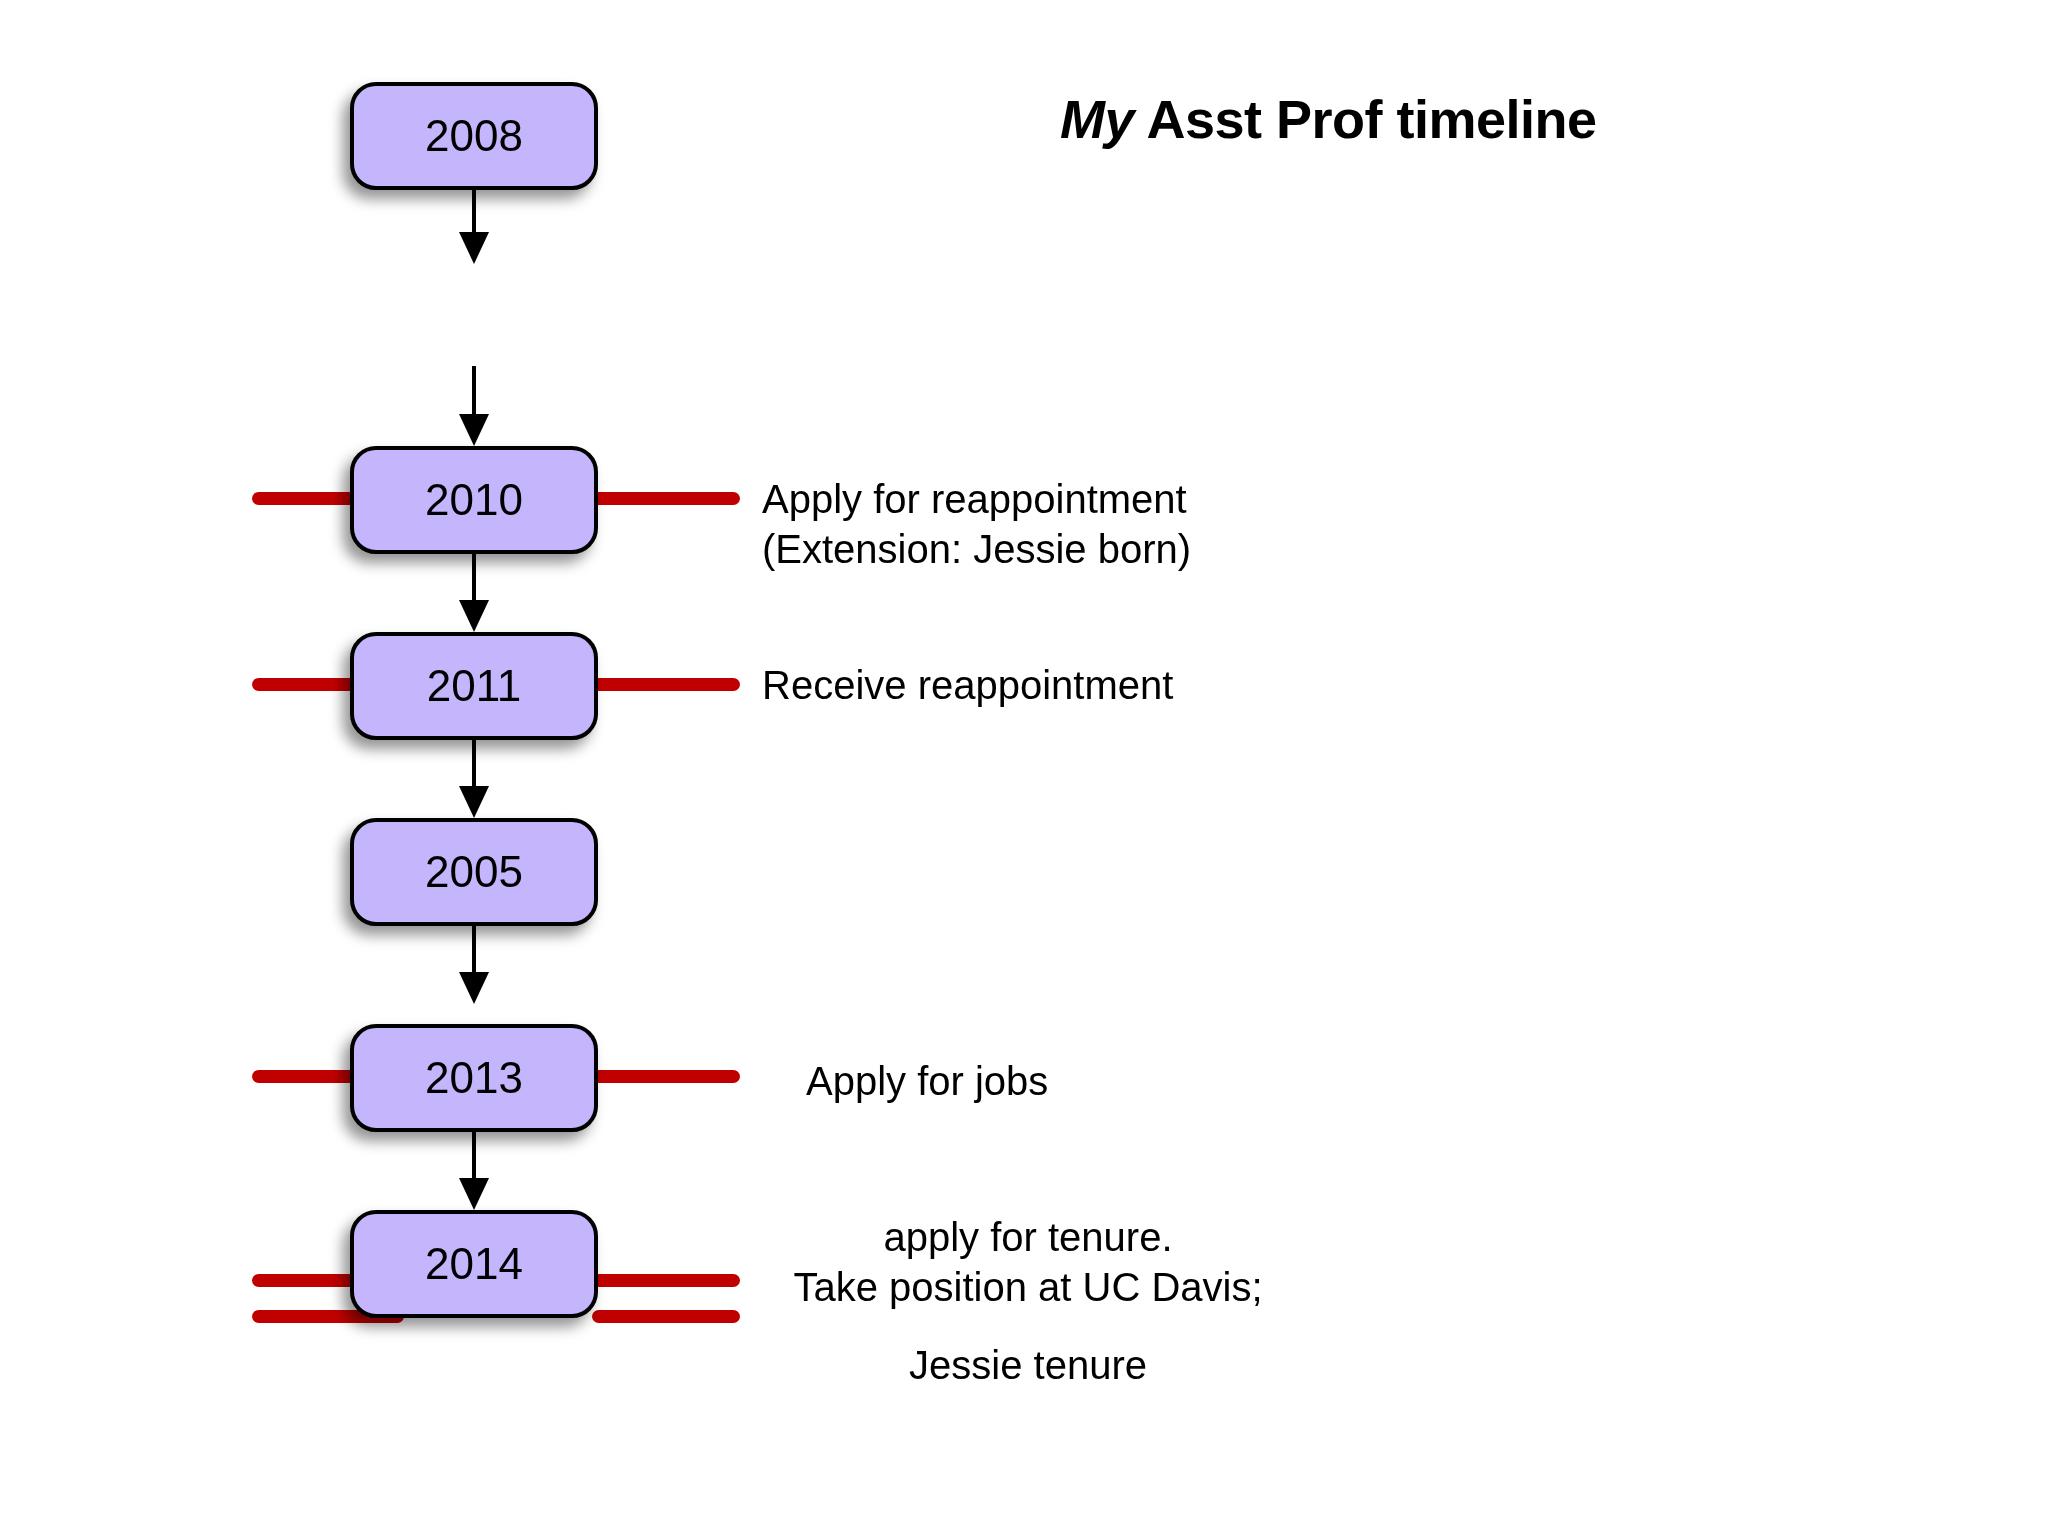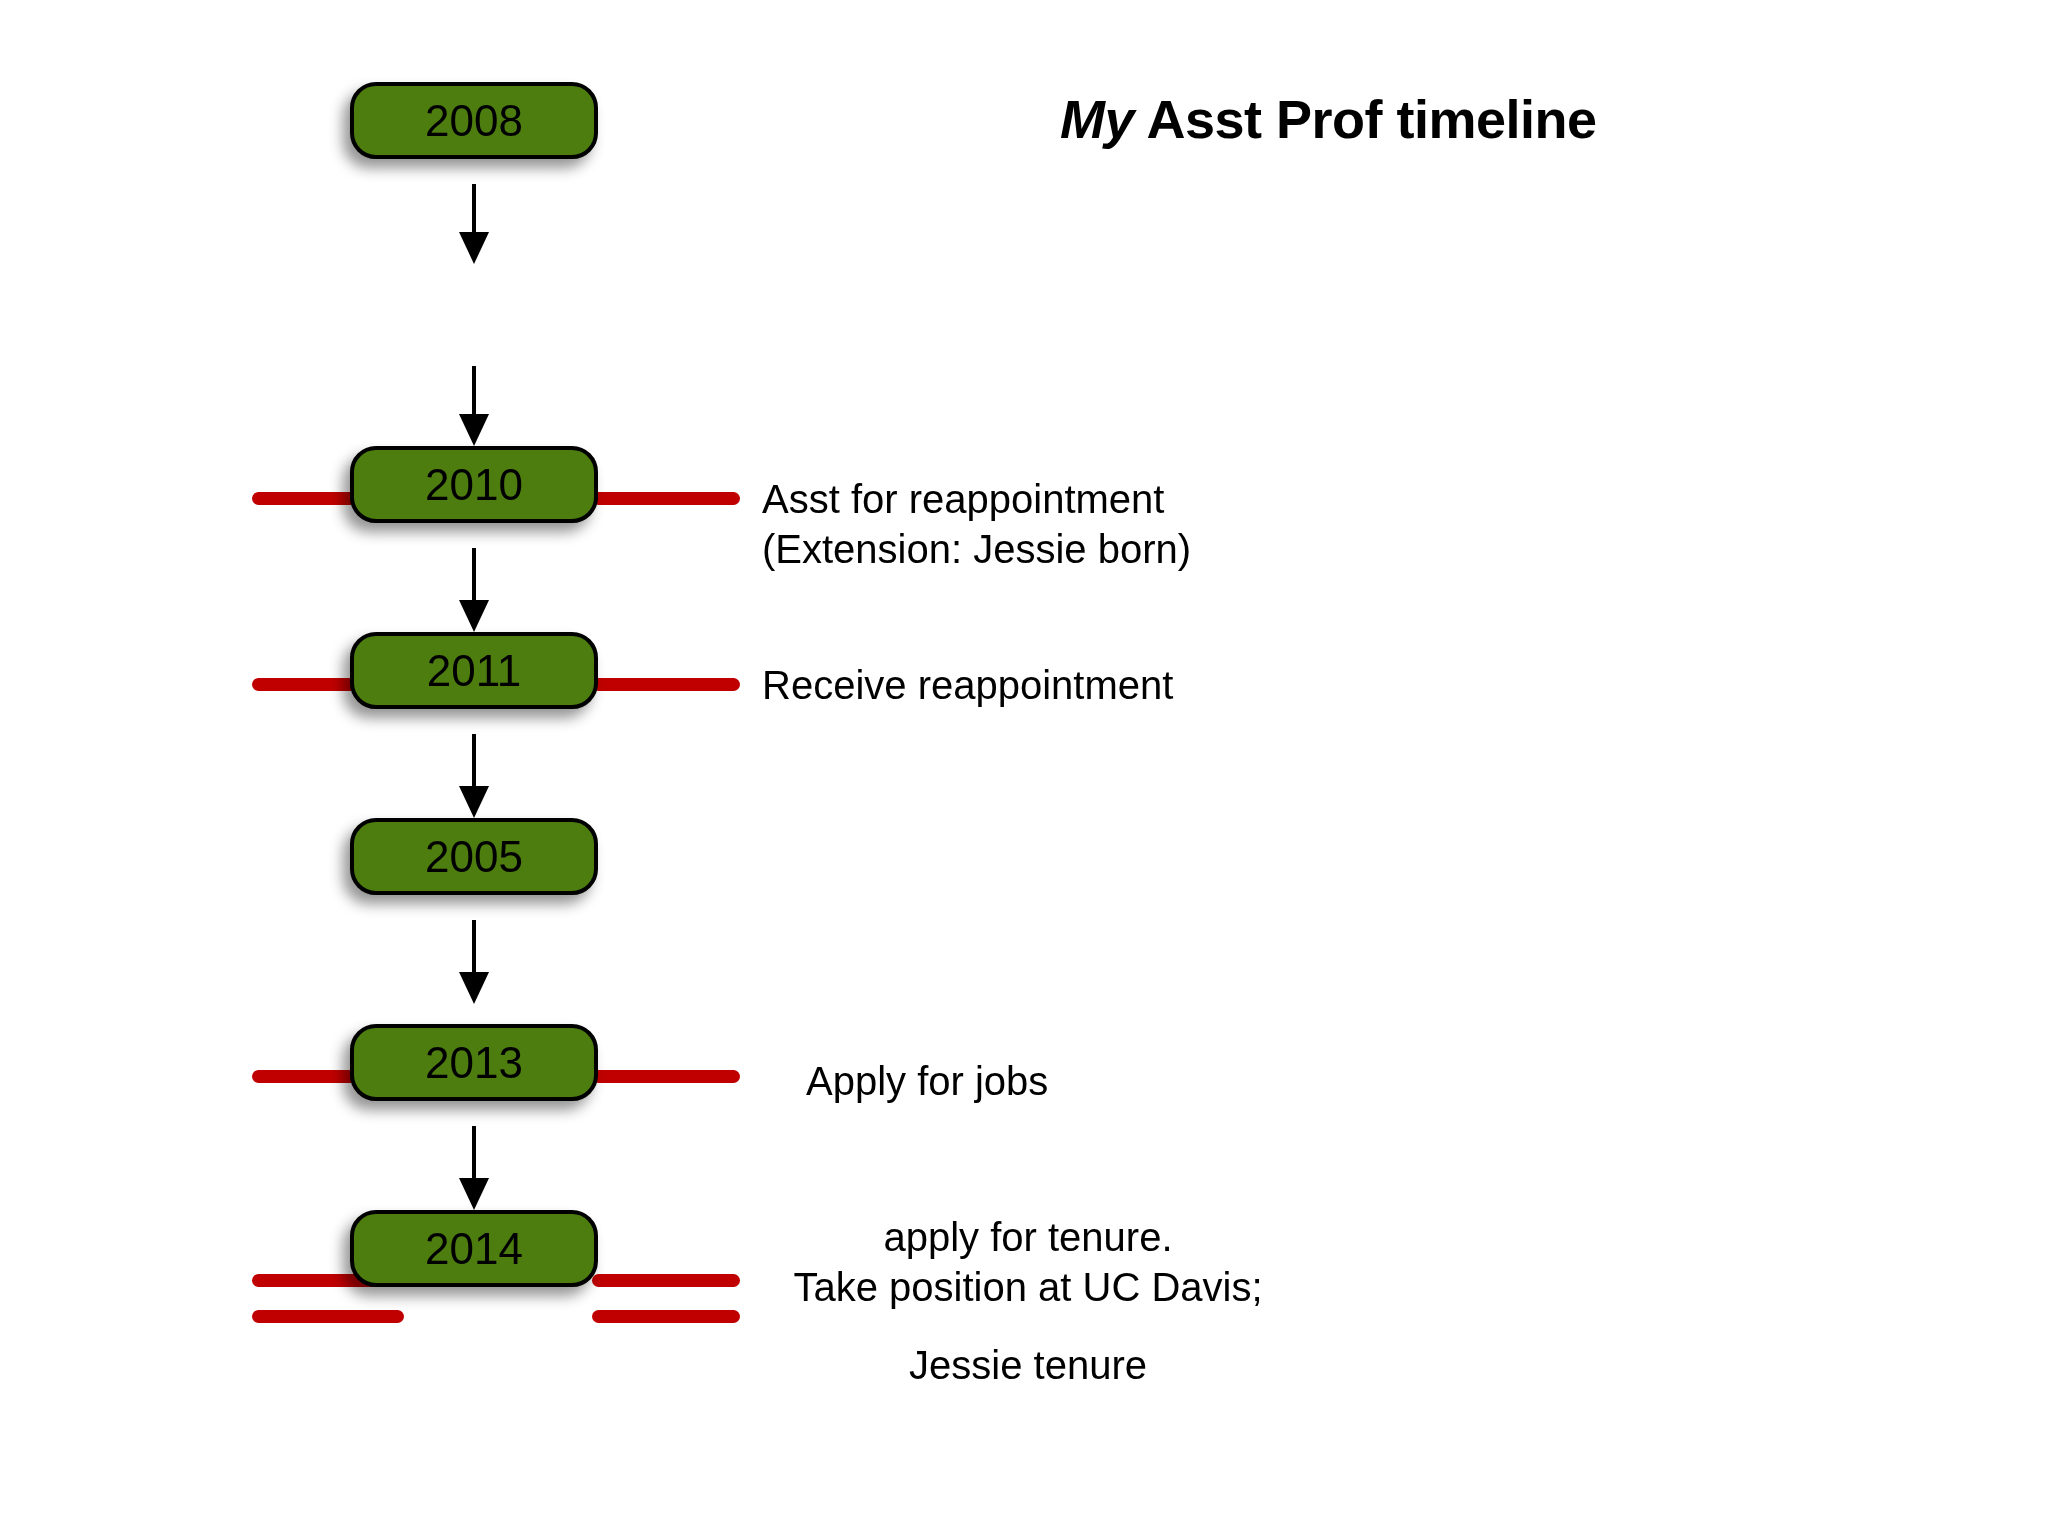--- a/index.html
+++ b/index.html
@@ -33,24 +33,24 @@
   #title .em {
     font-style: italic;
     font-weight: bold;
     text-align: center;
   }
 
   
   .node {
     position: absolute;
     width: 248px;
-    height: 77px;
+    height: 108px;
     border: 4px solid #000000;
     border-radius: 26px;
-    background: #4d7c0f;
+    background: #c4b5fd;
     box-shadow: -7px 9px 14px rgba(0,0,0,0.42);
     box-sizing: border-box;
     z-index: 4;
   }
   .node .year {
     position: absolute;
     left: 0;
     right: 0;
     top: 50%;
     transform: translateY(-50%);
@@ -124,21 +124,21 @@
   <div class="arrow" style="left:350px; top:366px; width:248px; height:80px;">
     <div class="shaft" style="height:50px;"></div>
     <div class="head"></div>
   </div>
 
   <div class="redline" style="left:252px; top:492px; width:152px; background:#C00000;"></div>
   <div class="redline" style="left:592px; top:492px; width:148px; background:#C00000;"></div>
   <div class="node" style="left:350px; top:446px;">
     <div class="year">2010</div>
   </div>
-  <div class="note" style="left:762px; top:474px;"><div>Asst for reappointment</div><div>(Extension: Jessie born)</div></div>
+  <div class="note" style="left:762px; top:474px;"><div>Apply for reappointment</div><div>(Extension: Jessie born)</div></div>
 
   <div class="arrow" style="left:350px; top:548px; width:248px; height:84px;">
     <div class="shaft" style="height:54px;"></div>
     <div class="head"></div>
   </div>
 
   <div class="redline" style="left:252px; top:678px; width:152px; background:#C00000;"></div>
   <div class="redline" style="left:592px; top:678px; width:148px; background:#C00000;"></div>
   <div class="node" style="left:350px; top:632px;">
     <div class="year">2011</div>

